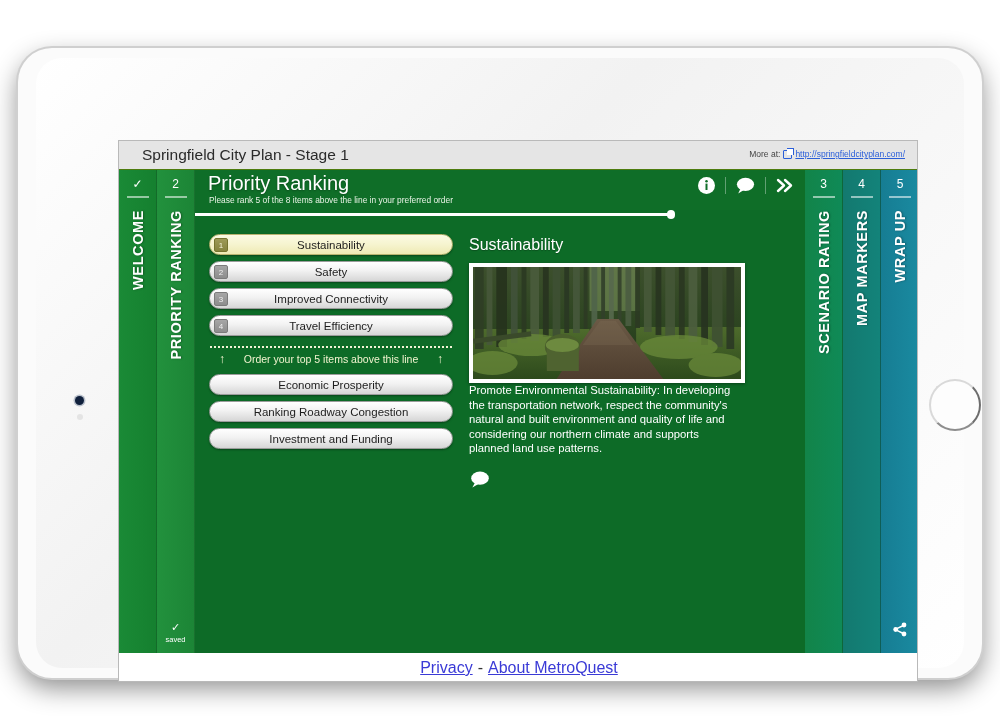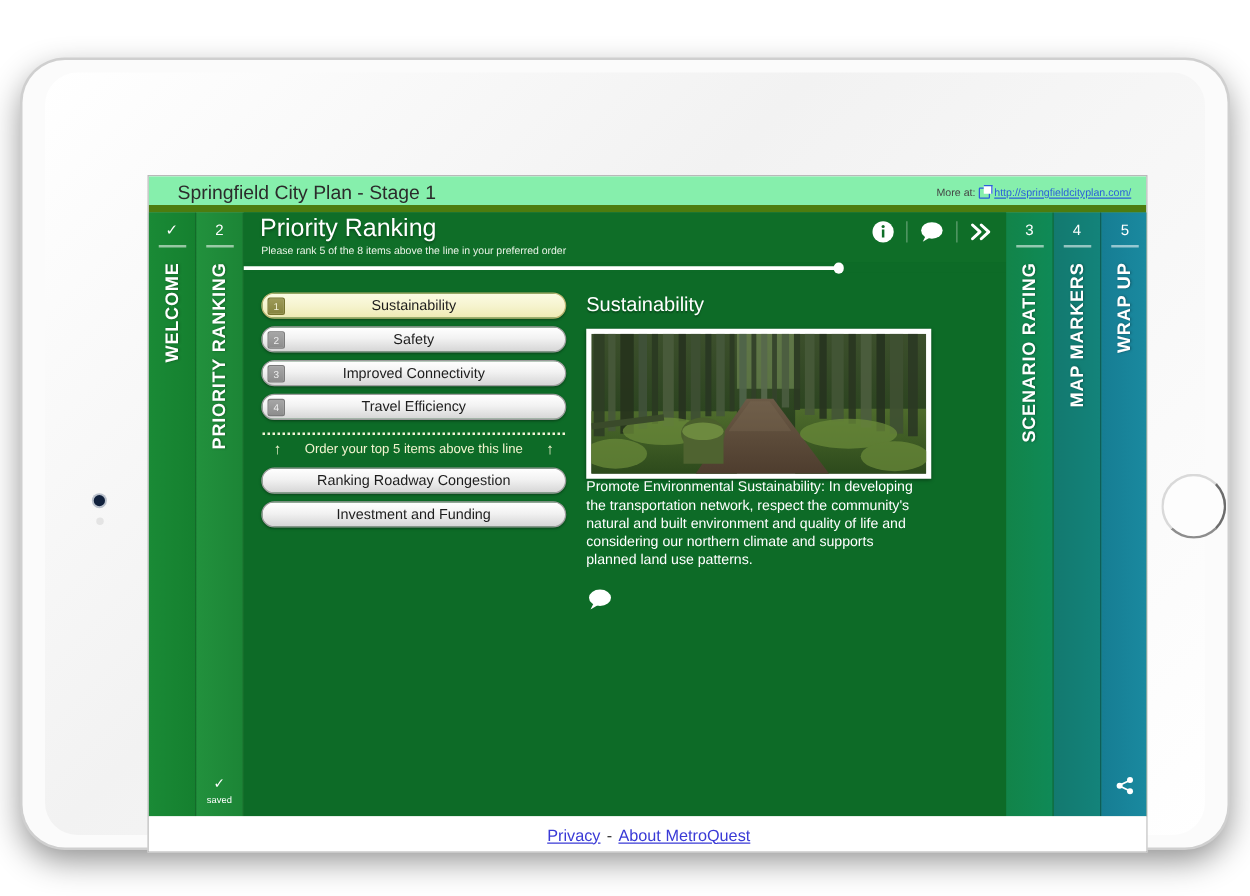--- a/index.html
+++ b/index.html
@@ -59,22 +59,22 @@
     width: 800px; height: 542px;
     background: #ffffff;
     border: 1px solid #b9b9b9;
     overflow: hidden;
   }
 
   
   #page-topbar {
     position: relative;
     height: 29px;
-    background: #86efac;
-    border-bottom: 6px solid #4d7c0f;
+    background: #e5e5e5;
+    border-bottom: 1px solid #4d7c0f;
   }
   #page-title {
     position: absolute;
     left: 23px; top: 5px;
     font-size: 15.5px;
     color: #2b2b2b;
     white-space: nowrap;
   }
   #more-at {
     position: absolute;
@@ -357,21 +357,21 @@
   
   #app-footer {
     position: absolute;
     left: 0; top: 512px;
     width: 800px; height: 30px;
     background: #ffffff;
     display: flex;
     align-items: center;
     justify-content: center;
     gap: 5px;
-    font-size: 13px;
+    font-size: 16px;
   }
   #app-footer a { color: #3a3ad6; text-decoration: underline; }
   #app-footer .dash { color: #333333; }
 </style>
 </head>
 <body>
 
 <div id="device-frame">
   <div id="device-bezel-inner"></div>
   <div id="camera-dot"></div>
@@ -463,20 +463,23 @@
               <span class="rank-text">Travel Efficiency</span>
             </div>
 
             <div id="rank-divider"></div>
             <div id="rank-hint">
               <span class="arrow-l">↑</span>
               <span>Order your top 5 items above this line</span>
               <span class="arrow-r">↑</span>
             </div>
 
+            <div class="rank-item">
+              <span class="rank-text">Economic Prosperity</span>
+            </div>
             <div class="rank-item">
               <span class="rank-text">Ranking Roadway Congestion</span>
             </div>
             <div class="rank-item">
               <span class="rank-text">Investment and Funding</span>
             </div>
           </div>
 
           <div id="detail-col">
             <div id="detail-title">Sustainability</div>

